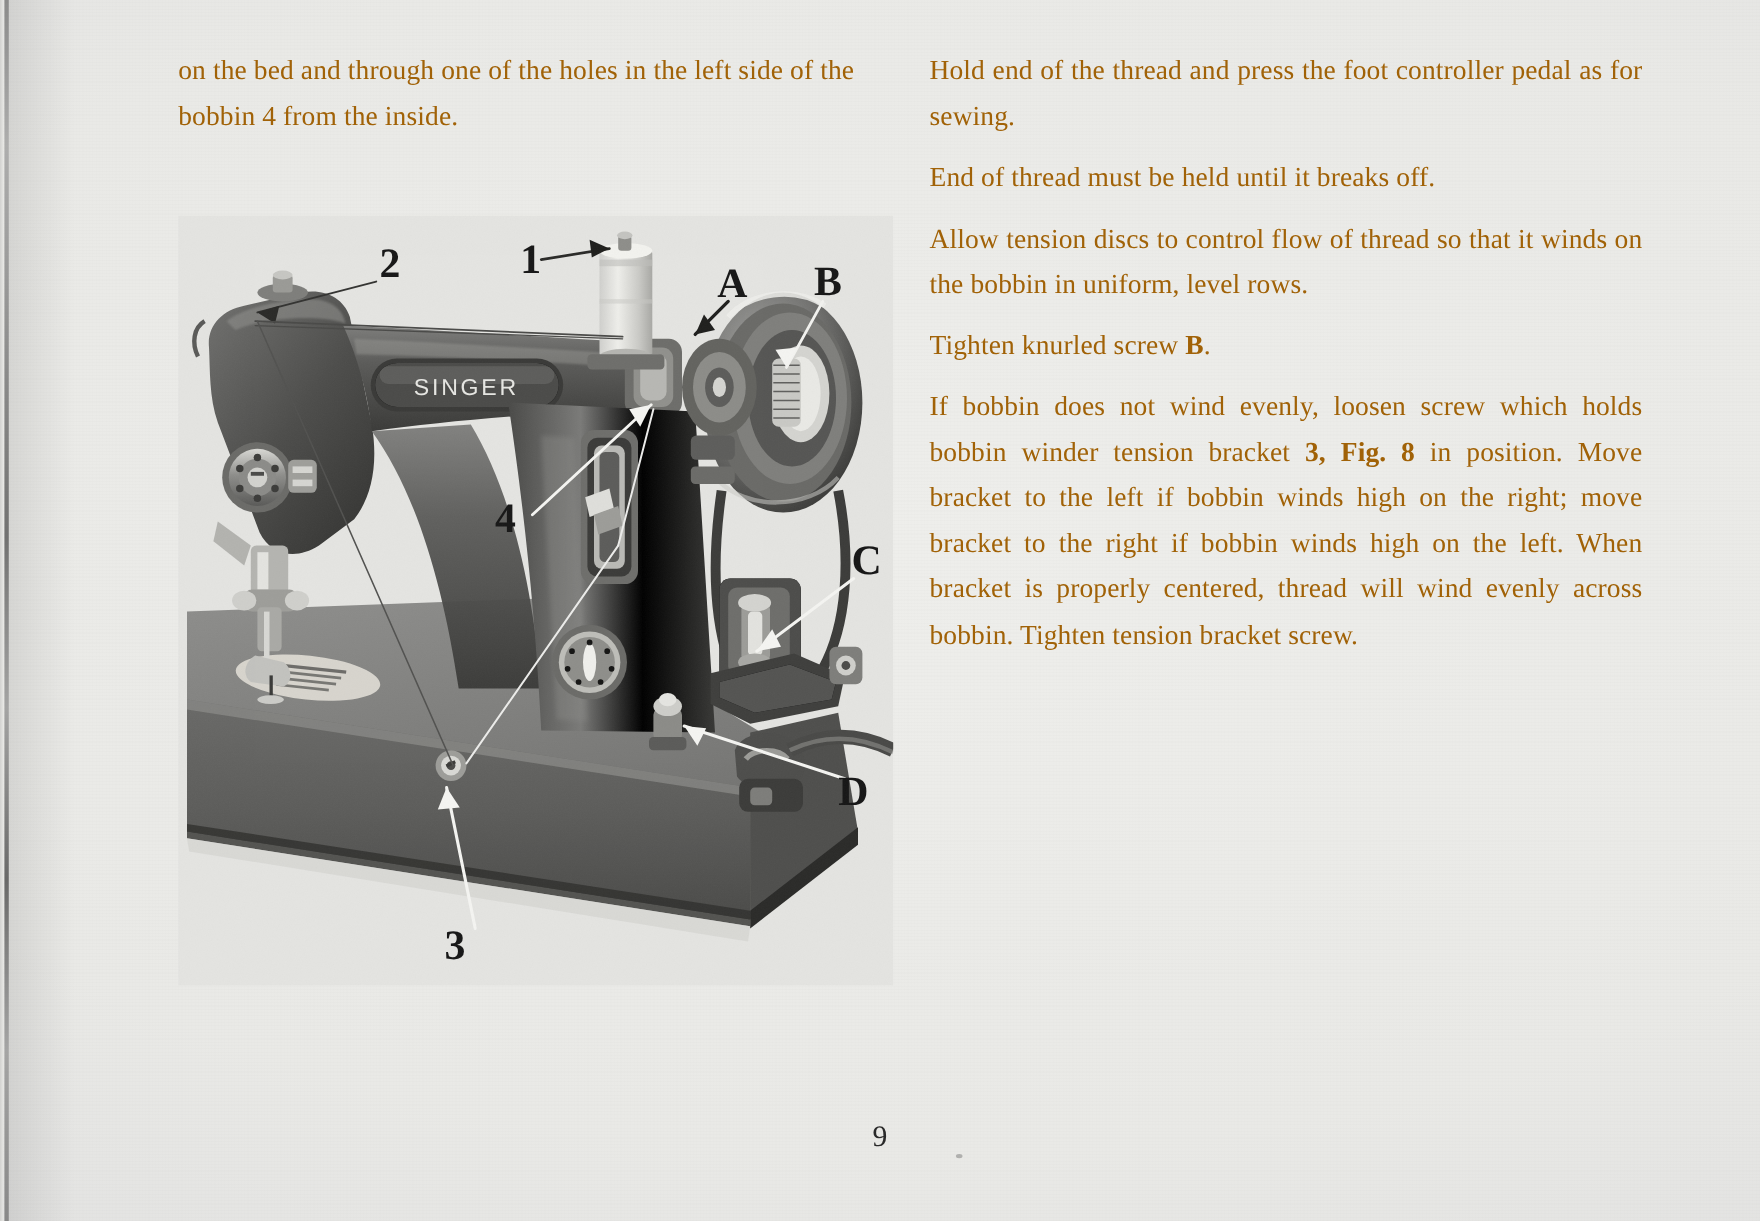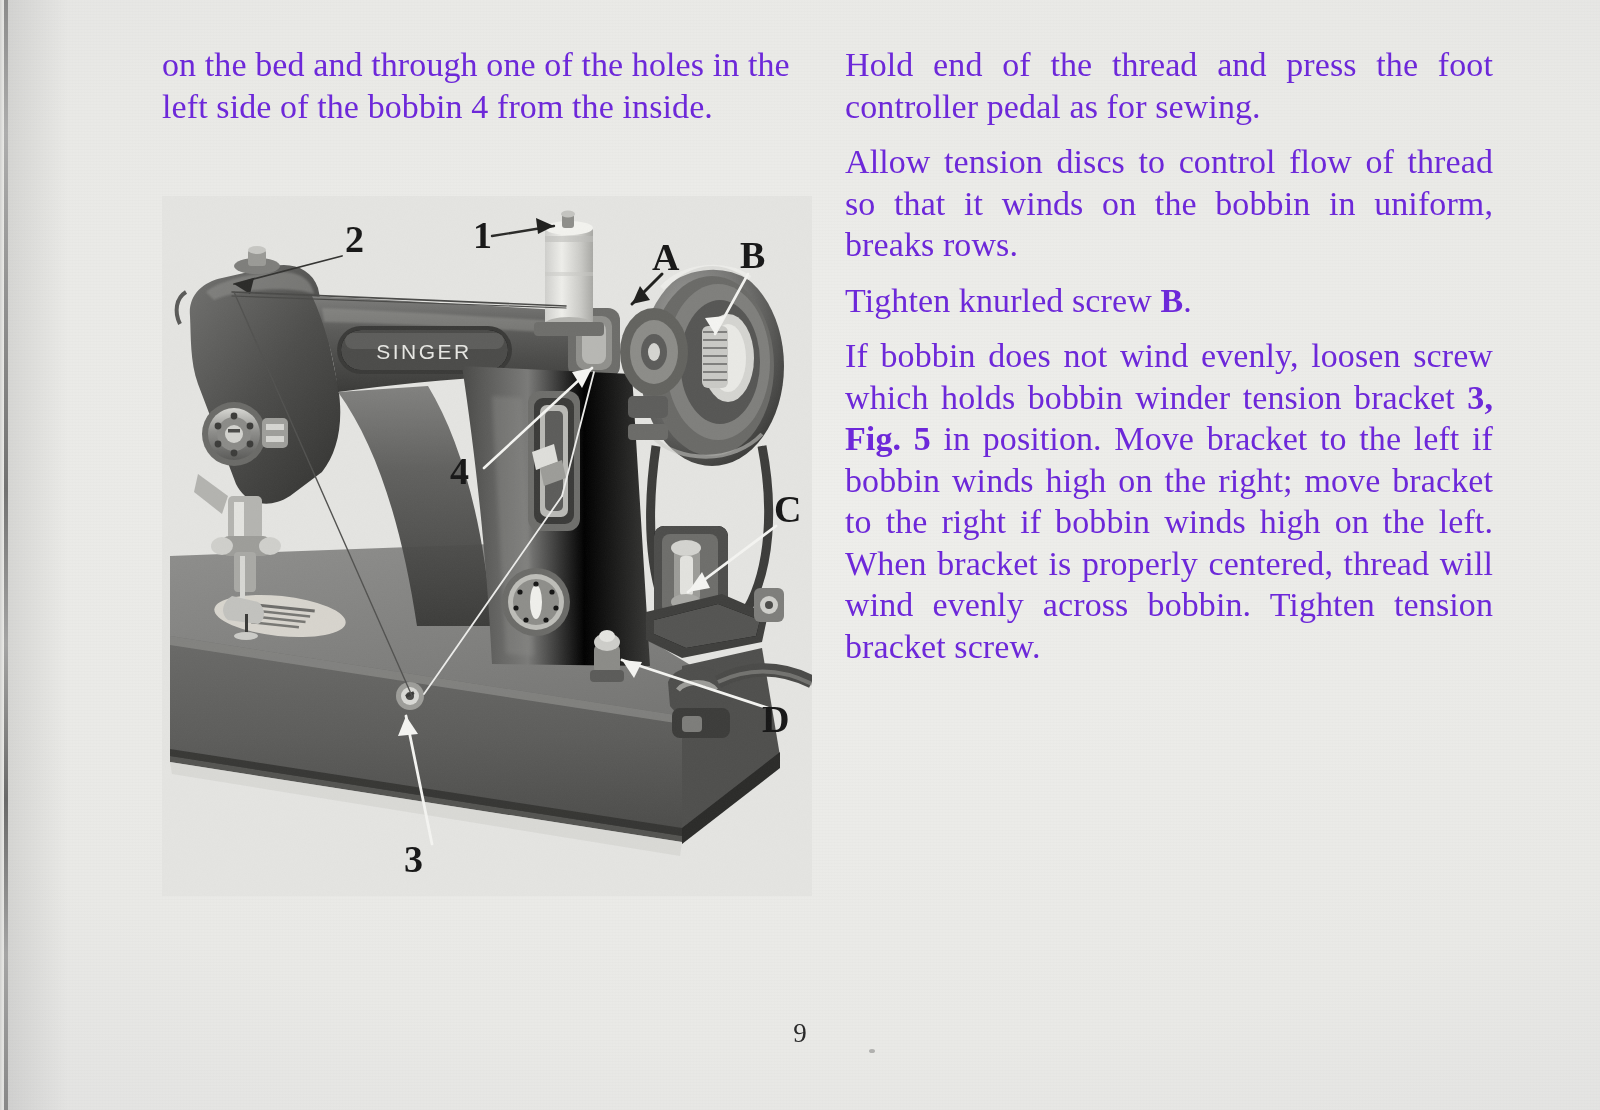--- a/index.html
+++ b/index.html
@@ -40,25 +40,25 @@
   }
 
   #content{position:absolute;left:0;top:0;width:1600px;height:1110px;}
 
   .col{position:absolute;}
   #left-col{left:162px;top:44px;width:645px;}
   #right-col{left:845px;top:44px;width:648px;}
 
   p.body{
     margin:0 0 14px 0;
-    font-size:34px;
+    font-size:25px;
     line-height:41.5px;
     text-align:justify;
     letter-spacing:.1px;
-    color:#6d28d9;
+    color:#a16207;
   }
   #right-col p.body{text-align:justify;}
   #left-col p.body{text-align:left;}
   p.body:last-child{margin-bottom:0;}
   b{font-weight:700;}
 
   
   #figure{
     position:absolute;left:162px;top:196px;width:650px;height:700px;
   }
@@ -443,25 +443,26 @@
         <text class="lbl" x="242" y="676" font-size="38">3</text>
       </g>
 
       <rect x="0" y="0" width="650" height="700" filter="url(#grainy)" fill="#888" opacity=".22"></rect>
     </svg>
   </div>
 
 
   <div class="col" id="right-col">
     <p class="body">Hold end of the thread and press the foot controller pedal as for sewing.</p>
-    <p class="body">Allow tension discs to control flow of thread so that it winds on the bobbin in uniform, breaks rows.</p>
+    <p class="body">End of thread must be held until it breaks off.</p>
+    <p class="body">Allow tension discs to control flow of thread so that it winds on the bobbin in uniform, level rows.</p>
     <p class="body">
       <span>Tighten knurled screw </span><b>B</b><span>.</span>
     </p>
     <p class="body">
-      <span>If bobbin does not wind evenly, loosen screw which holds bobbin winder ten­sion bracket </span><b>3, Fig. 5</b><span> in position. Move bracket to the left if bobbin winds high on the right; move bracket to the right if bobbin winds high on the left. When bracket is properly centered, thread will wind evenly across bobbin. Tighten ten­sion bracket screw.</span>
+      <span>If bobbin does not wind evenly, loosen screw which holds bobbin winder ten­sion bracket </span><b>3, Fig. 8</b><span> in position. Move bracket to the left if bobbin winds high on the right; move bracket to the right if bobbin winds high on the left. When bracket is properly centered, thread will wind evenly across bobbin. Tighten ten­sion bracket screw.</span>
     </p>
   </div>
 
   <div id="page-number">9</div>
   <div id="spot"></div>
 
 </div>
 
 </body></html>

